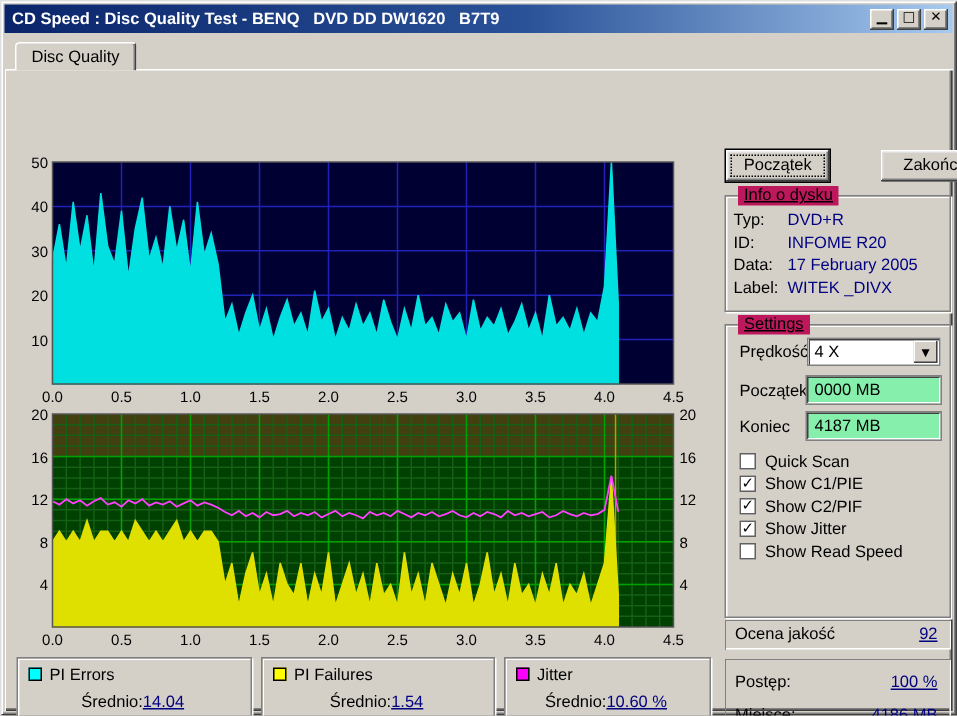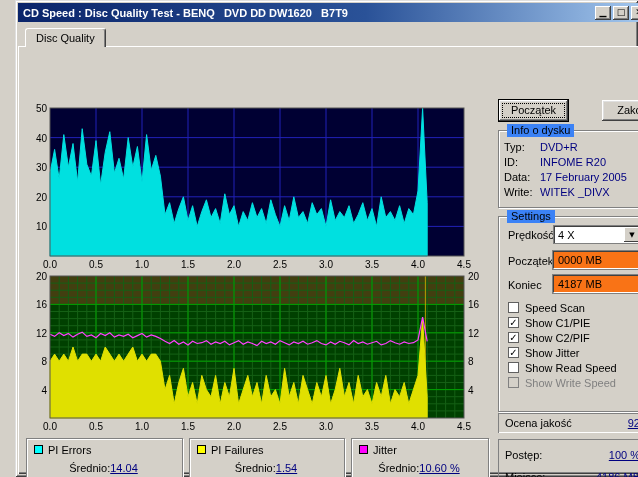--- a/index.html
+++ b/index.html
@@ -1,20 +1,20 @@
 <!DOCTYPE html>
 <html><head>
 <meta charset="utf-8">
 <style>
   * { margin:0; padding:0; box-sizing:border-box; }
   html,body { width:638px; height:477px; }
   body { position:relative; background:#d4d0c8; font-family:"Liberation Sans","DejaVu Sans",sans-serif; font-size:11px; color:#000; overflow:hidden; }
 
   .window { position:absolute; inset:0; background:#d4d0c8;
-    box-shadow: inset 1px 1px 0 #dfdfdf, inset -1px -1px 0 #404040, inset 2px 2px 0 #ffffff, inset -2px -2px 0 #808080; margin-left: 15px; }
+    box-shadow: inset 1px 1px 0 #dfdfdf, inset -1px -1px 0 #404040, inset 2px 2px 0 #ffffff, inset -2px -2px 0 #808080; }
 
   .titlebar { position:absolute; left:3px; top:3px; width:632px; height:19px;
     background:linear-gradient(90deg,#0a246a 0%,#2a5298 55%,#a6caf0 100%);
     display:flex; align-items:center; padding-left:5px; }
   .title-text { color:#fff; font-weight:bold; white-space:pre; font-size:11px; }
   .tb-btns { margin-left:auto; display:flex; gap:2px; padding-right:3px; }
   .tb-btn { width:16px; height:14px; background:#d4d0c8; font-family:"DejaVu Sans",sans-serif;
     box-shadow: inset -1px -1px 0 #404040, inset 1px 1px 0 #ffffff, inset -2px -2px 0 #808080;
     font-size:9px; line-height:12px; text-align:center; cursor:default; }
 
@@ -37,35 +37,35 @@
 
   .btn { position:absolute; height:21px; background:#d4d0c8; text-align:center; line-height:20px; cursor:default;
     box-shadow: inset -1px -1px 0 #404040, inset 1px 1px 0 #ffffff, inset -2px -2px 0 #808080, inset 2px 2px 0 #dfdfdf; }
   .btn.default { outline:1px solid #000; }
   .btn.default::before { content:""; position:absolute; inset:3px; border:1px dotted #000; }
 
   .groupbox { position:absolute; left:480px; width:151px; border:1px solid #808080; background:#d4d0c8;
     box-shadow: 1px 1px 0 #ffffff, inset 1px 1px 0 #ffffff; }
   #gb-info { top:84px; height:78px; }
   #gb-settings { top:170px; height:196px; }
-  .gb-caption { position:absolute; top:-7px; left:8px; background:#3b82f6; padding:0 4px; line-height:13px; }
+  .gb-caption { position:absolute; top:-7px; left:8px; background:#be185d; padding:0 4px; line-height:13px;text-decoration:underline; }
 
   .info-row { position:absolute; left:5px; display:flex; }
   .info-label { width:36px; }
   .info-value { color:#000080; white-space:pre; }
 
   .set-label { position:absolute; left:9px; }
   .combo { position:absolute; right:6px; top:8px; width:89px; height:19px; background:#fff;
     border:1px solid #808080; box-shadow: inset 1px 1px 0 #404040; display:flex; align-items:center;justify-content:center; }
   .combo-text { flex:1; padding-left:4px; }
   .combo-btn { width:16px; height:15px; margin-right:1px; background:#d4d0c8;
     box-shadow: inset -1px -1px 0 #404040, inset 1px 1px 0 #ffffff; display:flex; align-items:center; justify-content:center; }
   .combo-arrow { font-size:7px; font-family:"DejaVu Sans",sans-serif; }
 
-  .field { position:absolute; right:6px; width:89px; height:18px; background:#f97316;
+  .field { position:absolute; right:6px; width:89px; height:18px; background:#86efac;
     border:1px solid; border-color:#404040 #ffffff #ffffff #404040; outline:1px solid #808080; outline-offset:0;
     font:11px "Liberation Sans",sans-serif; padding:0 4px; color:#000; }
 
   .check-row { position:absolute; left:9px; display:flex; align-items:center; gap:6px; height:13px; }
   .checkbox { width:11px; height:11px; background:#fff; border:1px solid #606060;
     display:flex; align-items:center; justify-content:center; }
   .mark { font-size:10px; font-weight:bold; line-height:9px; margin-top:-1px; font-family:"DejaVu Sans",sans-serif; }
   .check-row.disabled .check-label { color:#808080; }
   .check-row.disabled .checkbox { background:#d4d0c8; border-color:#808080; }
 
@@ -277,21 +277,21 @@
         </div>
       <div class="info-row" style="top:25px">
           <span class="info-label">ID:</span>
           <span class="info-value">INFOME R20</span>
         </div>
       <div class="info-row" style="top:40px">
           <span class="info-label">Data:</span>
           <span class="info-value">17 February 2005</span>
         </div>
       <div class="info-row" style="top:55px">
-          <span class="info-label">Write:</span>
+          <span class="info-label">Label:</span>
           <span class="info-value">WITEK _DIVX</span>
         </div>
     </div>
 
     <div class="groupbox" id="gb-settings">
       <span class="gb-caption">Settings</span>
 
       <span class="set-label" style="top:12px">Prędkość</span>
       <div class="combo">
         <span class="combo-text">4 X</span>
@@ -303,21 +303,21 @@
       <span class="set-label" style="top:38px">Początek</span>
       <input class="field" style="top: 34px;" value="0000 MB">
 
       <span class="set-label" style="top:62px">Koniec</span>
       <input class="field" style="top: 58px;" value="4187 MB">
 
       <div class="check-row" style="top:84px">
         <span class="checkbox">
             <span class="mark"></span>
           </span>
-        <span class="check-label">Speed Scan</span>
+        <span class="check-label">Quick Scan</span>
       </div>
       <div class="check-row" style="top:99px">
         <span class="checkbox">
             <span class="mark">✓</span>
           </span>
         <span class="check-label">Show C1/PIE</span>
       </div>
       <div class="check-row" style="top:114px">
         <span class="checkbox">
             <span class="mark">✓</span>
@@ -328,26 +328,20 @@
         <span class="checkbox">
             <span class="mark">✓</span>
           </span>
         <span class="check-label">Show Jitter</span>
       </div>
       <div class="check-row" style="top:144px">
         <span class="checkbox">
             <span class="mark"></span>
           </span>
         <span class="check-label">Show Read Speed</span>
-      </div>
-      <div class="check-row disabled" style="top:159px">
-        <span class="checkbox">
-            <span class="mark"></span>
-          </span>
-        <span class="check-label">Show Write Speed</span>
       </div>
     </div>
 
     <div id="quality">
       <span>Ocena jakość</span>
       <span class="navy">92</span>
     </div>
 
     <div id="stats">
       <div class="stat-row">

